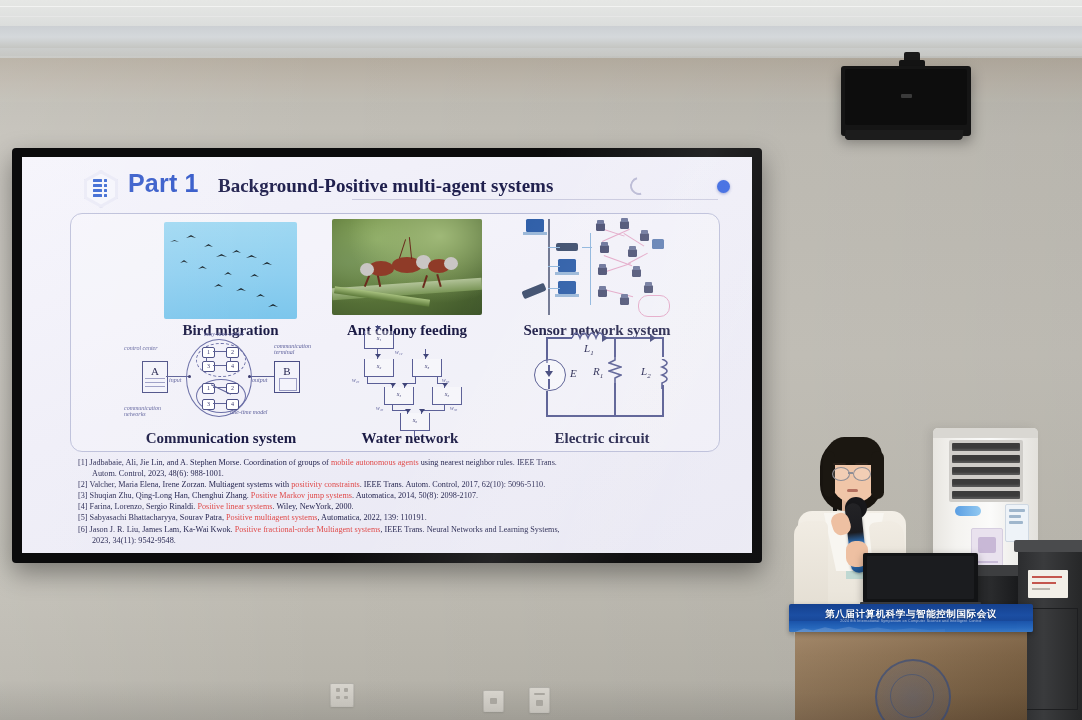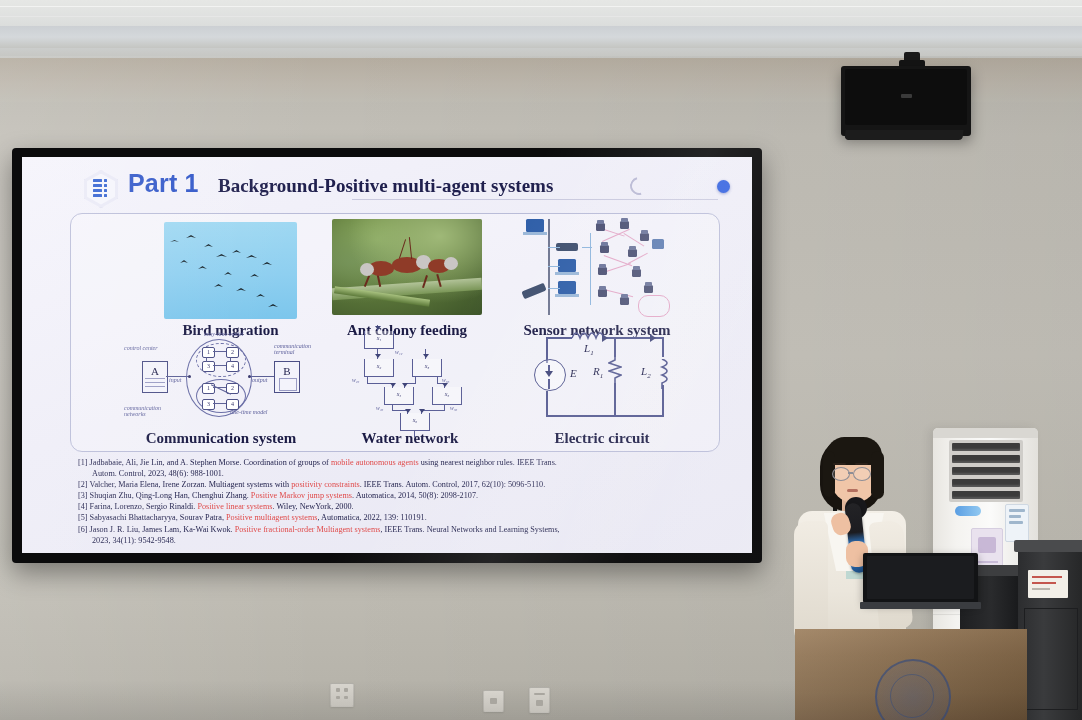--- a/index.html
+++ b/index.html
@@ -601,14 +601,19 @@
   <div class="podium">
     <div class="podium-face"></div>
     <div class="podium-emblem"></div>
   </div>
   <div class="laptop">
     <div class="lt-lid">
         <div class="lt-screen"></div>
       </div>
     <div class="lt-base"></div>
   </div>
+  <div class="banner">
+    <div class="banner-sky"></div>
+    <div class="banner-cn">第八届计算机科学与智能控制国际会议</div>
+    <div class="banner-en">2024 8th International Symposium on Computer Science and Intelligent Control</div>
+  </div>
 
 </div>
 
 </body></html>

